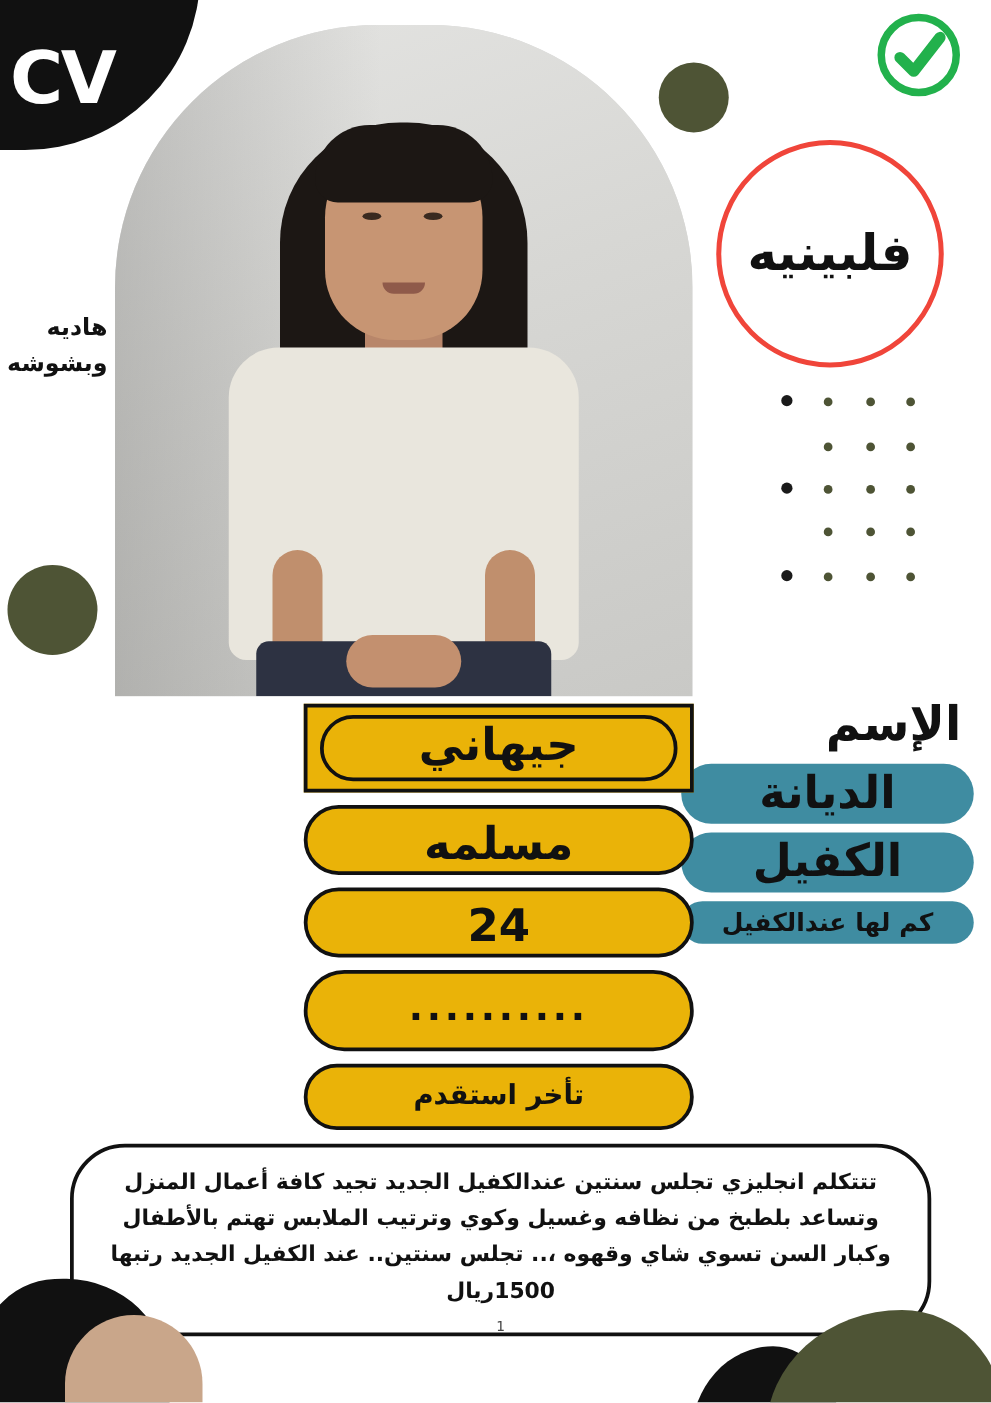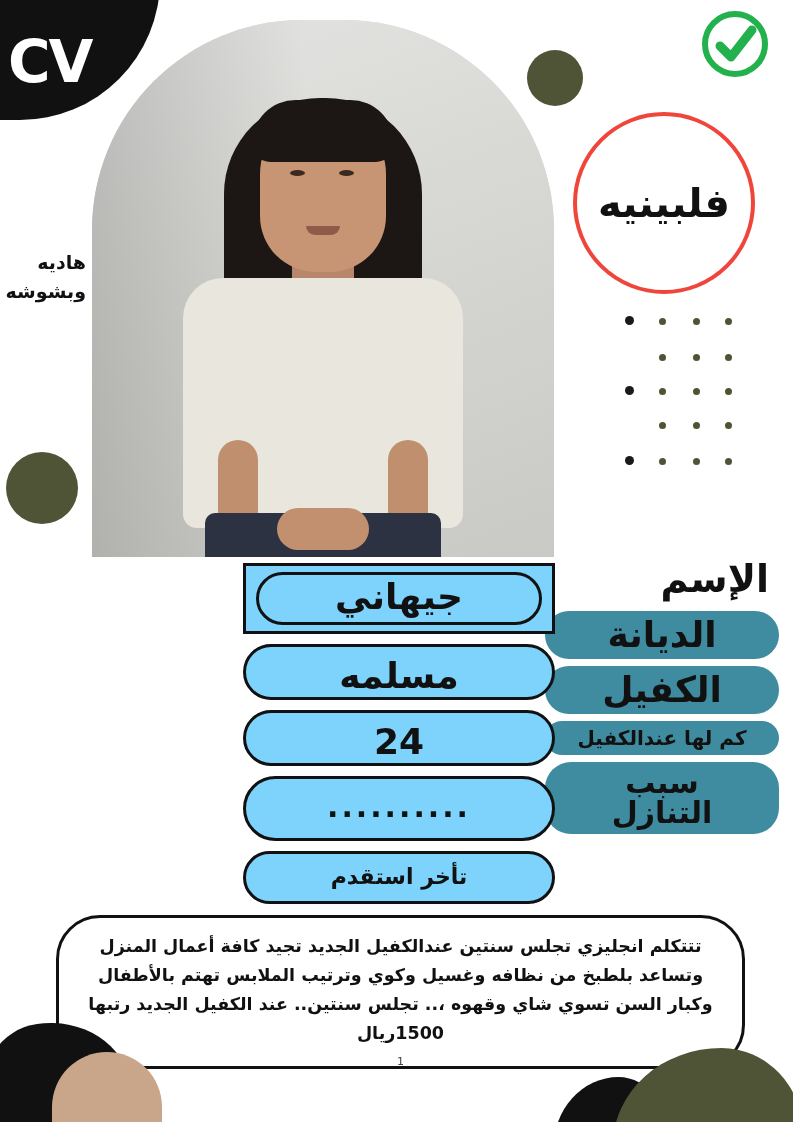--- a/index.html
+++ b/index.html
@@ -237,21 +237,21 @@
     position: absolute;
     left: 243px; top: 563px;
     width: 312px;
     display: flex; flex-direction: column;
     align-items: center;
     gap: 10px;
   }
   .val-box {
     width: 100%;
     border: 3px solid #111;
-    background: #7dd3fc;
+    background: #eab308;
     text-align: center;
     direction: rtl;
     font-weight: bold;
     color: #111;
   }
   .val-box.rect { border-radius: 0; padding: 10px 0 14px; font-size: 36px; position: relative; }
   .val-box.rect .inner-pill {
     position: absolute; left: 10px; right: 10px; top: 6px; bottom: 6px;
     border: 3px solid #111; border-radius: 34px;
     pointer-events: none;
@@ -347,21 +347,20 @@
     <div class="nationality-text">فلبينيه</div>
   </div>
 
   <div class="side-note">هاديه وبشوشه</div>
 
   <div class="labels-col">
     <div class="lbl plain">الإسم</div>
     <div class="lbl pill s1">الديانة</div>
     <div class="lbl pill s2">الكفيل</div>
     <div class="lbl pill s3">كم لها عندالكفيل</div>
-    <div class="lbl pill s4">سبب التنازل</div>
   </div>
 
   <div class="values-col">
     <div class="val-box rect">
       <div class="inner-pill"></div>
       <span>جيهاني</span>
     </div>
     <div class="val-box pill">مسلمه</div>
     <div class="val-box pill num">24</div>
     <div class="val-box pill dots">..........</div>

